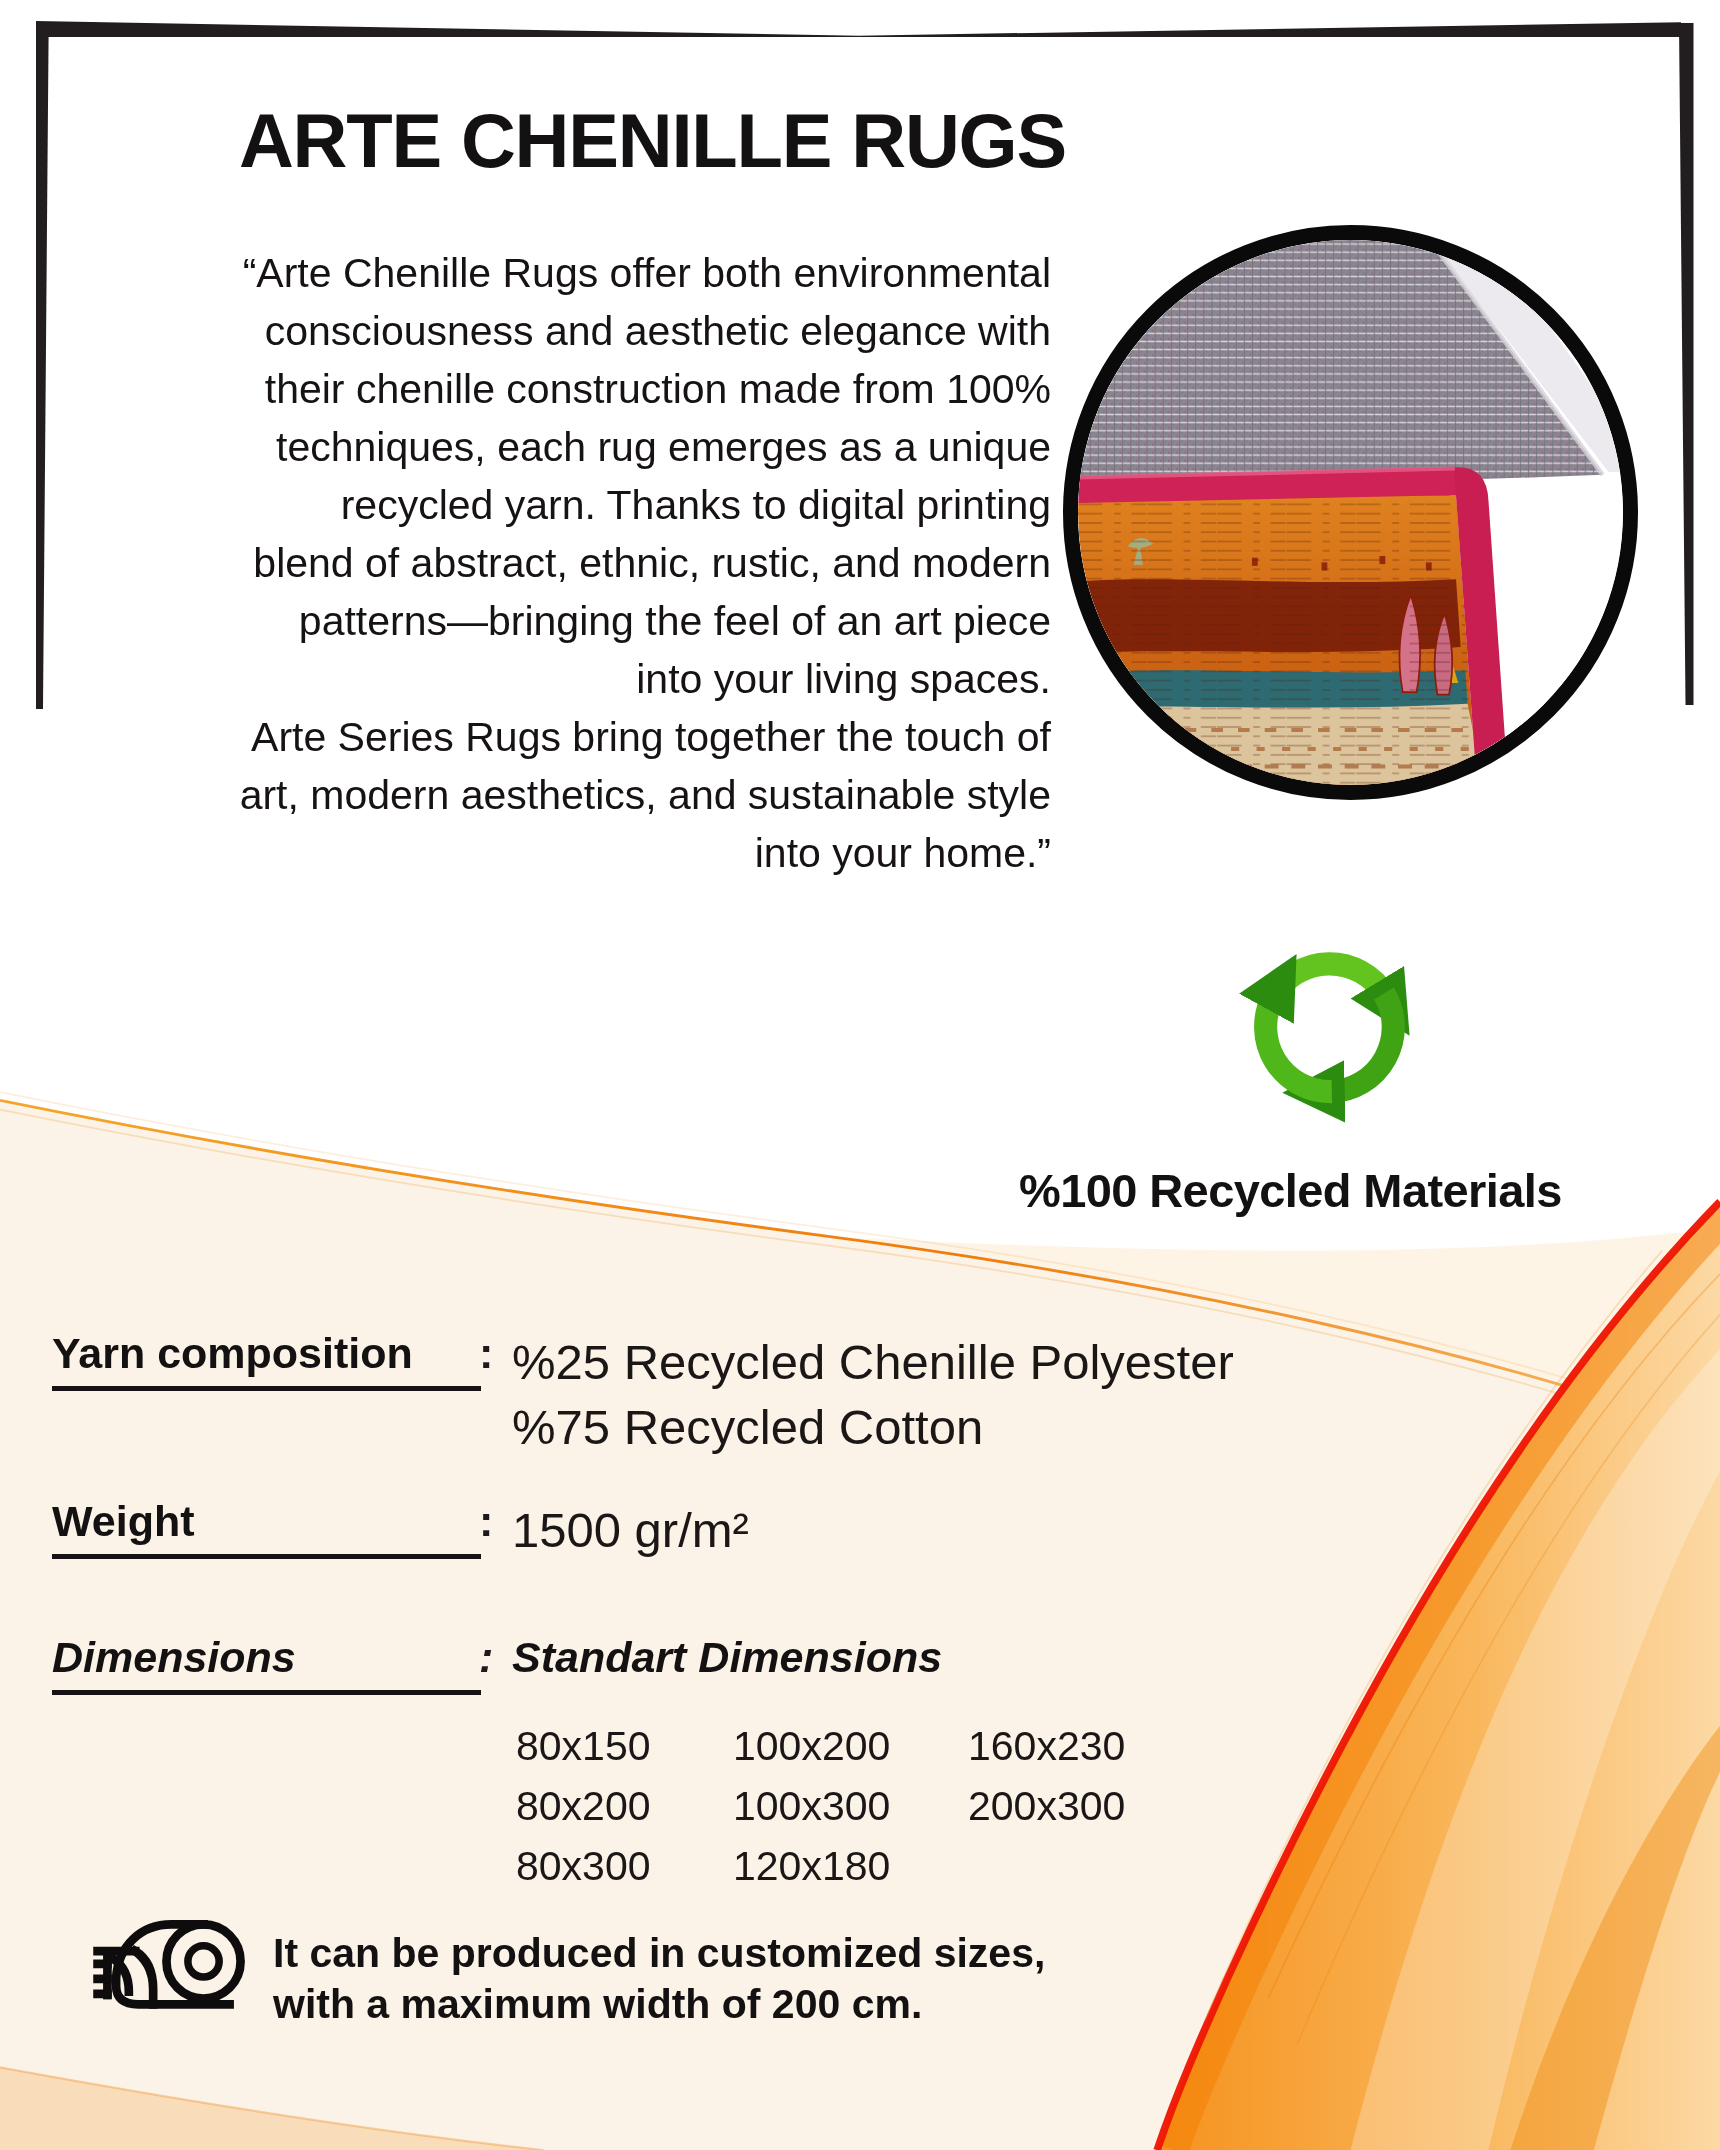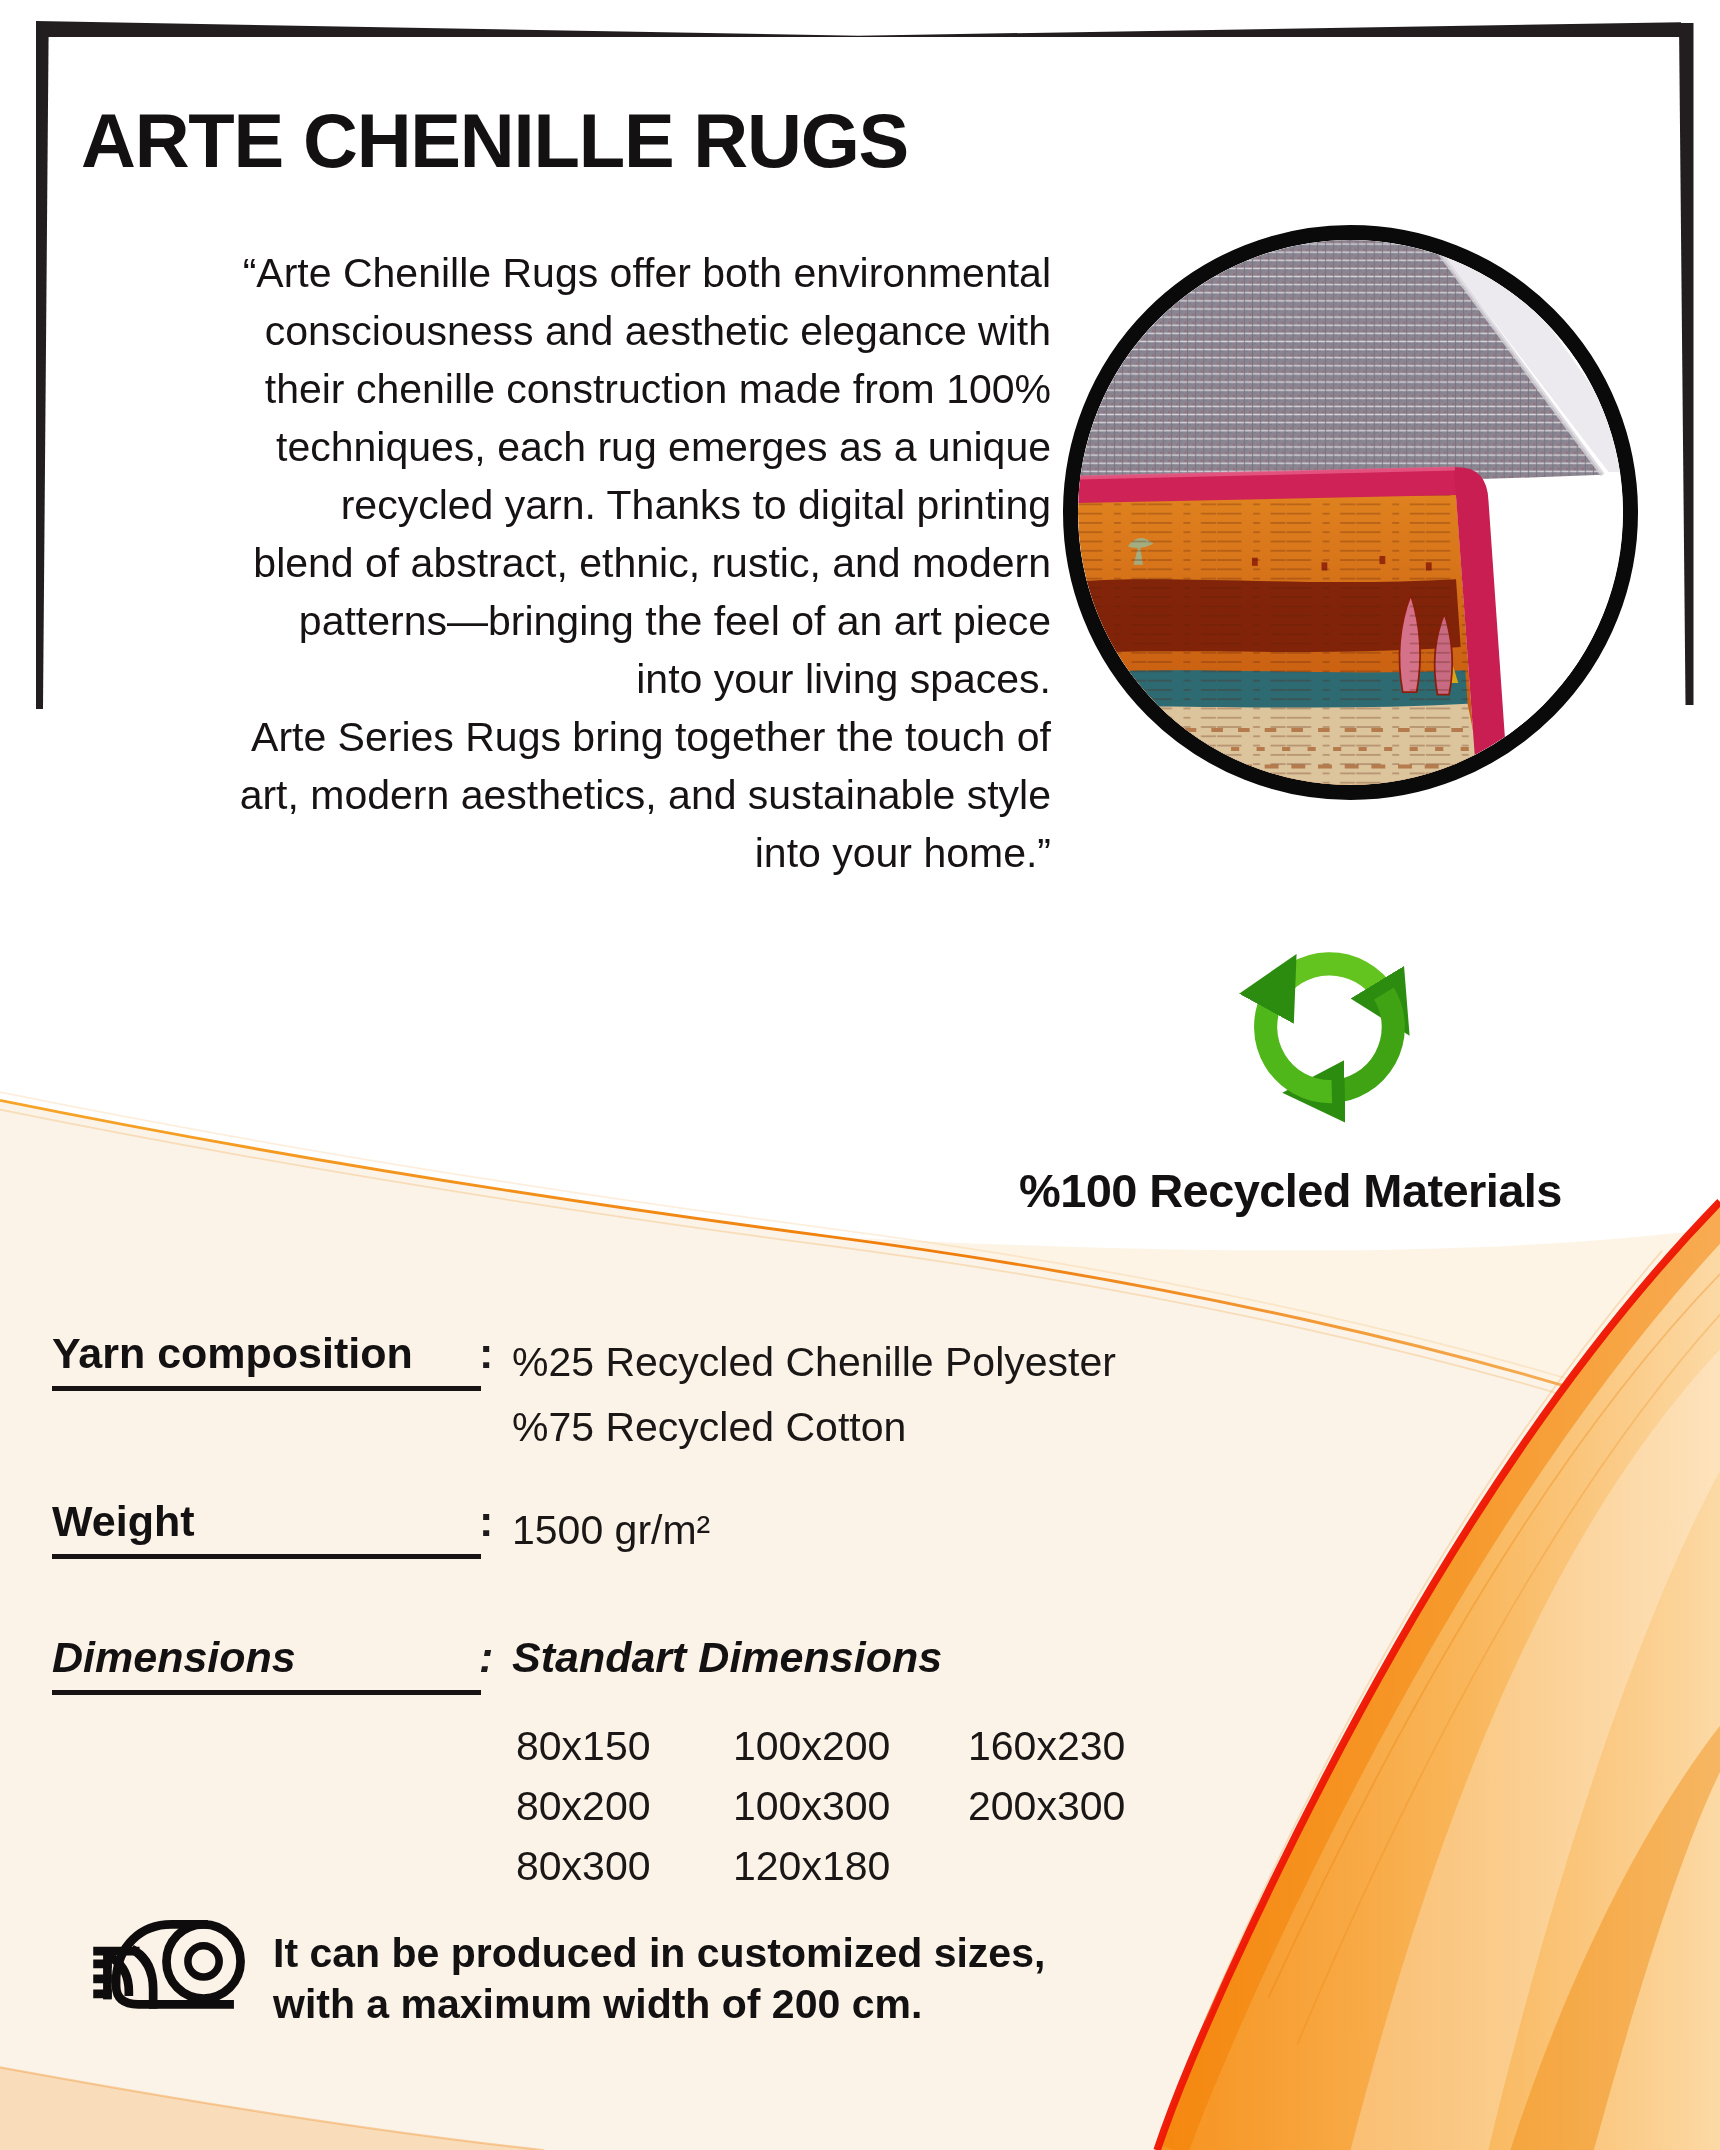--- a/index.html
+++ b/index.html
@@ -12,21 +12,21 @@
   .frame{position:absolute; background:#221e1f; z-index:1;}
   .frame-top{left:36px; top:21px; width:1645px; height:16px;
     clip-path:polygon(0 0, 50% 92%, 100% 8%, 100% 100%, 50% 100%, 0 100%);}
   .frame-left{left:36px; top:23px; width:12.7px; height:686px;
     clip-path:polygon(0 0, 100% 0, 55% 100%, 0 100%);}
   .frame-right{left:1679px; top:23px; width:14.5px; height:682px;
     clip-path:polygon(0 0, 100% 0, 100% 100%, 45% 100%);}
   
   .title{
     position:absolute; left:81px; top:97px; width:985px; z-index:2;
-    font-size:76px; font-weight:700; letter-spacing:-1.2px; text-align:left; color:#141112;
+    font-size:76px; font-weight:700; letter-spacing:-1.2px; text-align:right; color:#141112;
   }
   .quote{
     position:absolute; left:61px; top:244px; width:990px; z-index:2;
     font-size:41px; line-height:58px; text-align:right; color:#171314;
   }
   
   .rug-circle{
     position:absolute; left:1063px; top:225px; width:575px; height:575px; z-index:2;
     border-radius:50%; border:15.6px solid #0b0a0a; box-sizing:border-box;
     overflow:hidden; background:#ffffff;
@@ -40,21 +40,21 @@
   }
   
   .spec-row{position:absolute; left:52px; width:1448px; z-index:2;}
   .row-yarn{top:1329px;} .row-weight{top:1497px;} .row-dims{top:1633px;font-style:italic;}
   .spec-label{
     display:inline-block; width:429px; box-sizing:border-box;
     font-size:43px; font-weight:700; color:#141112;
     border-bottom:5.8px solid #171314; padding-bottom:8px; letter-spacing:0;
   }
   .spec-colon{position:absolute; left:427px; top:0; font-size:43px; font-weight:700;}
-  .spec-values{position:absolute; left:460px; top:1.2px; font-size:41px; font-weight:400;
+  .spec-values{position:absolute; left:460px; top:1.2px; font-size:49px; font-weight:400;
     line-height:65px; color:#1b1717; white-space:nowrap;}
   .spec-heading{position:absolute; left:460px; top:0; font-size:43px; font-weight:700;
     color:#141112; white-space:nowrap;}
   .sizes-grid{
     position:absolute; left:516px; top:1723px; z-index:2;
     display:grid; grid-template-columns:217px 235px 249px; grid-auto-rows:60px;
     font-size:41px; font-weight:400; color:#1b1717;
   }
   
   .note-icon{position:absolute; left:80px; top:1914px; width:177px; height:110px; z-index:2;}

